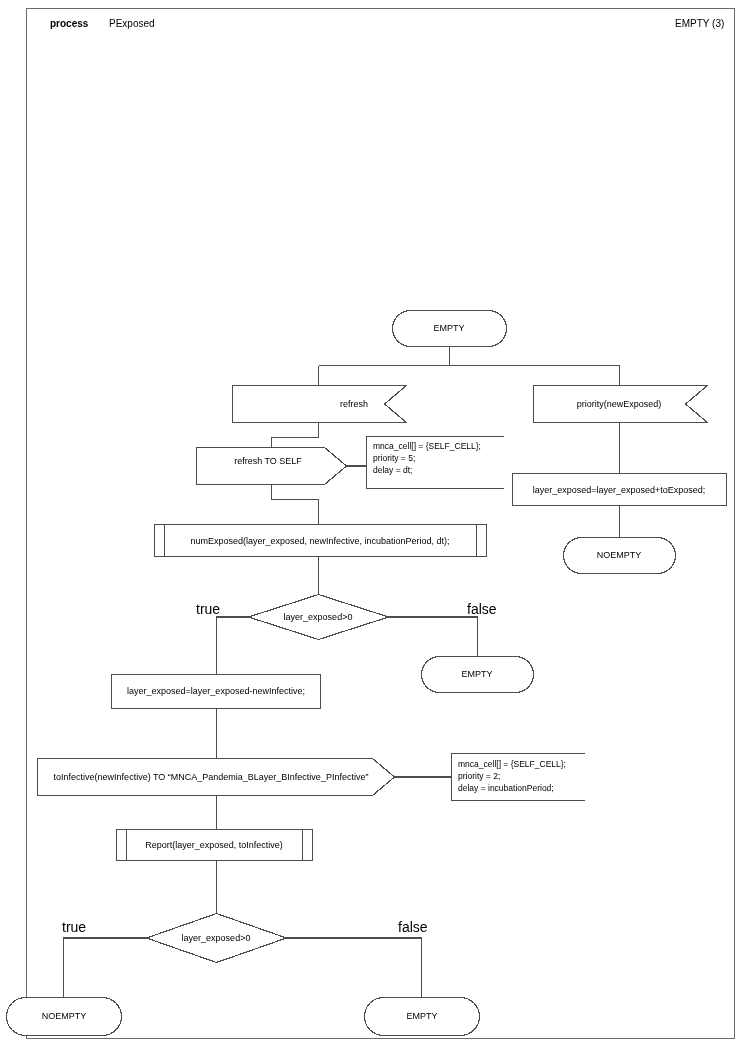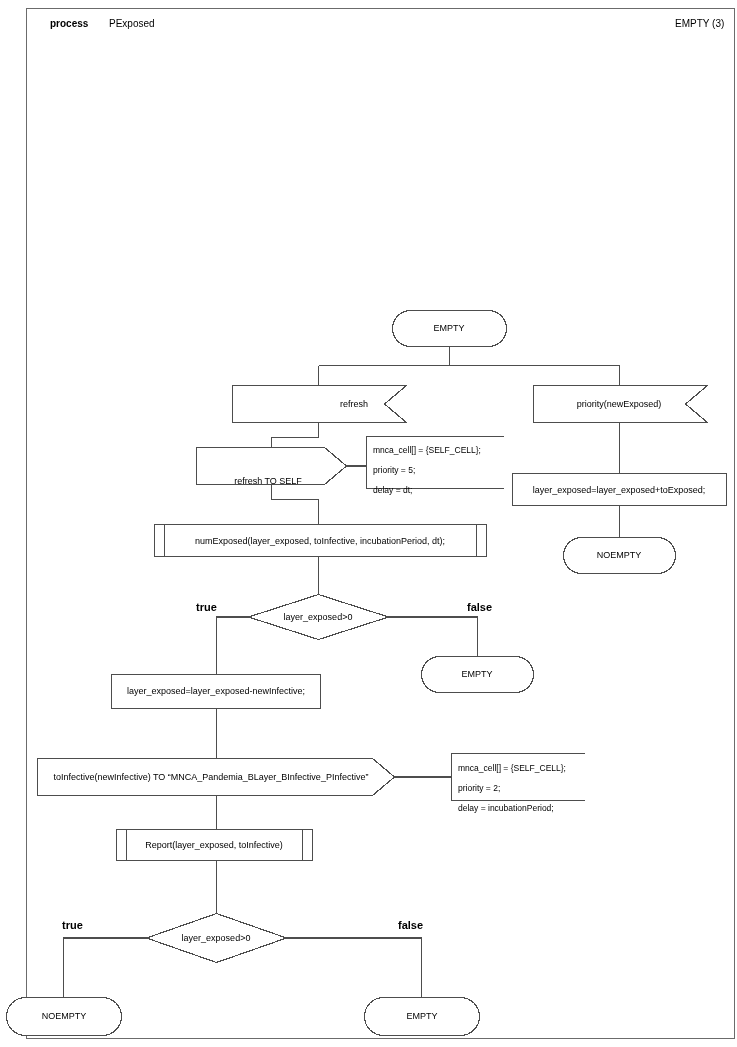--- a/index.html
+++ b/index.html
@@ -14,23 +14,23 @@
   .lbl{position:absolute;white-space:nowrap;}
   .hdr-process{font-size:10px;font-weight:bold;}
   .hdr-name{font-size:10px;}
   .hdr-right{font-size:10px;}
 
   .node-text{
     position:absolute;font-size:9px;text-align:center;
     white-space:nowrap;transform:translate(-50%,-50%);
   }
   .cmt{
-    position:absolute;font-size:8.5px;line-height:20px;white-space:pre;
+    position:absolute;font-size:8.5px;line-height:12px;white-space:pre;
   }
-  .edge-lbl{position:absolute;font-size:11px;white-space:nowrap;font-weight:bold;}
+  .edge-lbl{position:absolute;font-size:14px;white-space:nowrap;}
 </style>
 </head>
 <body>
 
 <div id="canvas">
 
   <svg width="737" height="1047">
     <g fill="none" stroke="#4d4d4d" stroke-width="1.2" shape-rendering="crispEdges">
 
       <path d="M20.5 8.5 L728.5 8.5 L728.5 1038.5 L20.5 1038.5 Z" stroke="#6b6b6b"></path>
@@ -130,27 +130,27 @@
   <div class="lbl hdr-process" style="left:44px;top:18px;">process</div>
   <div class="lbl hdr-name" style="left:103px;top:18px;">PExposed</div>
   <div class="lbl hdr-right" style="left:669px;top:18px;">EMPTY (3)</div>
 
   <div class="node-text" style="left:443px;top:328px;">EMPTY</div>
 
   <div class="node-text" style="left:312px;top:404px;margin-left:36px;">refresh</div>
 
   <div class="node-text" style="left:613px;top:404px;">priority(newExposed)</div>
 
-  <div class="node-text" style="left:262px;top:461px;margin-top:20px;">refresh TO SELF</div>
+  <div class="node-text" style="left:262px;top:461px;">refresh TO SELF</div>
 
   <div class="node-text" style="left:613px;top:490px;">layer_exposed=layer_exposed+toExposed;</div>
 
   <div class="node-text" style="left:613px;top:555px;">NOEMPTY</div>
 
-  <div class="node-text" style="left:314px;top:541px;">numExposed(layer_exposed, toInfective, incubationPeriod, dt);</div>
+  <div class="node-text" style="left:314px;top:541px;">numExposed(layer_exposed, newInfective, incubationPeriod, dt);</div>
 
   <div class="node-text" style="left:312px;top:617px;">layer_exposed&gt;0</div>
 
   <div class="node-text" style="left:471px;top:674px;">EMPTY</div>
 
   <div class="node-text" style="left:210px;top:691px;">layer_exposed=layer_exposed-newInfective;</div>
 
   <div class="node-text" style="left:205px;top:777px;">toInfective(newInfective) TO “MNCA_Pandemia_BLayer_BInfective_PInfective”</div>
 
   <div class="node-text" style="left:208px;top:845px;">Report(layer_exposed, toInfective)</div>

